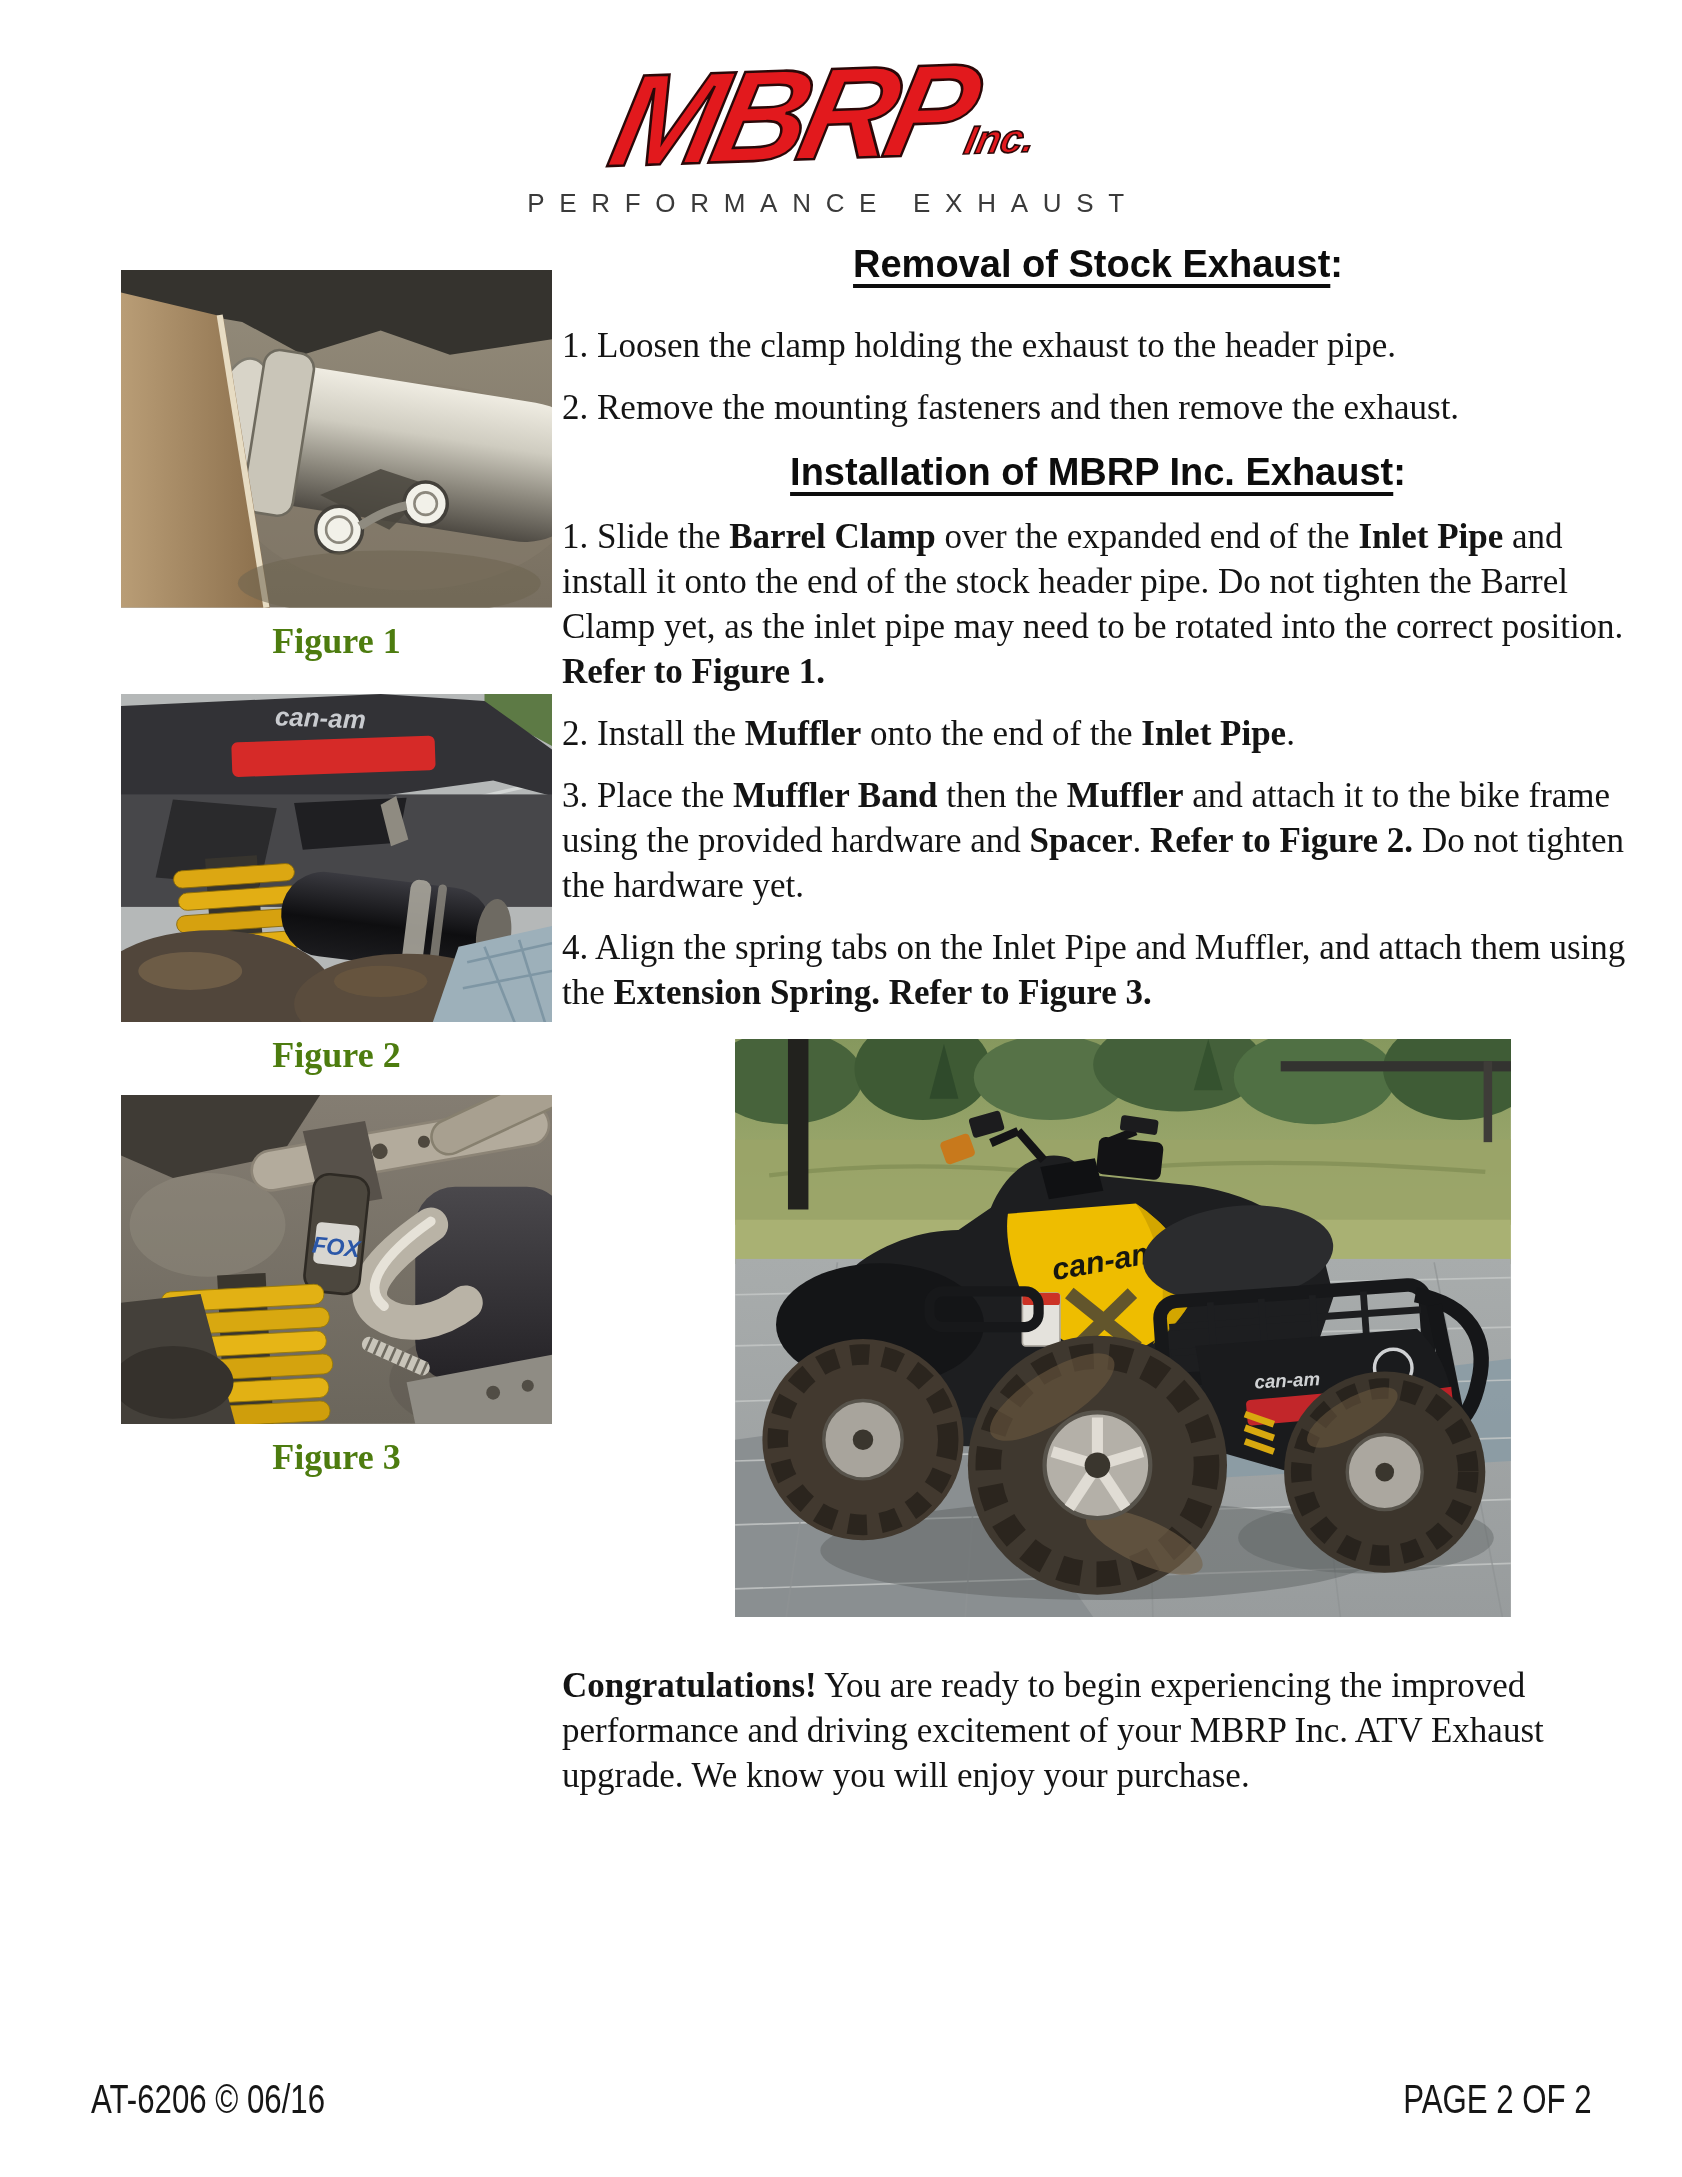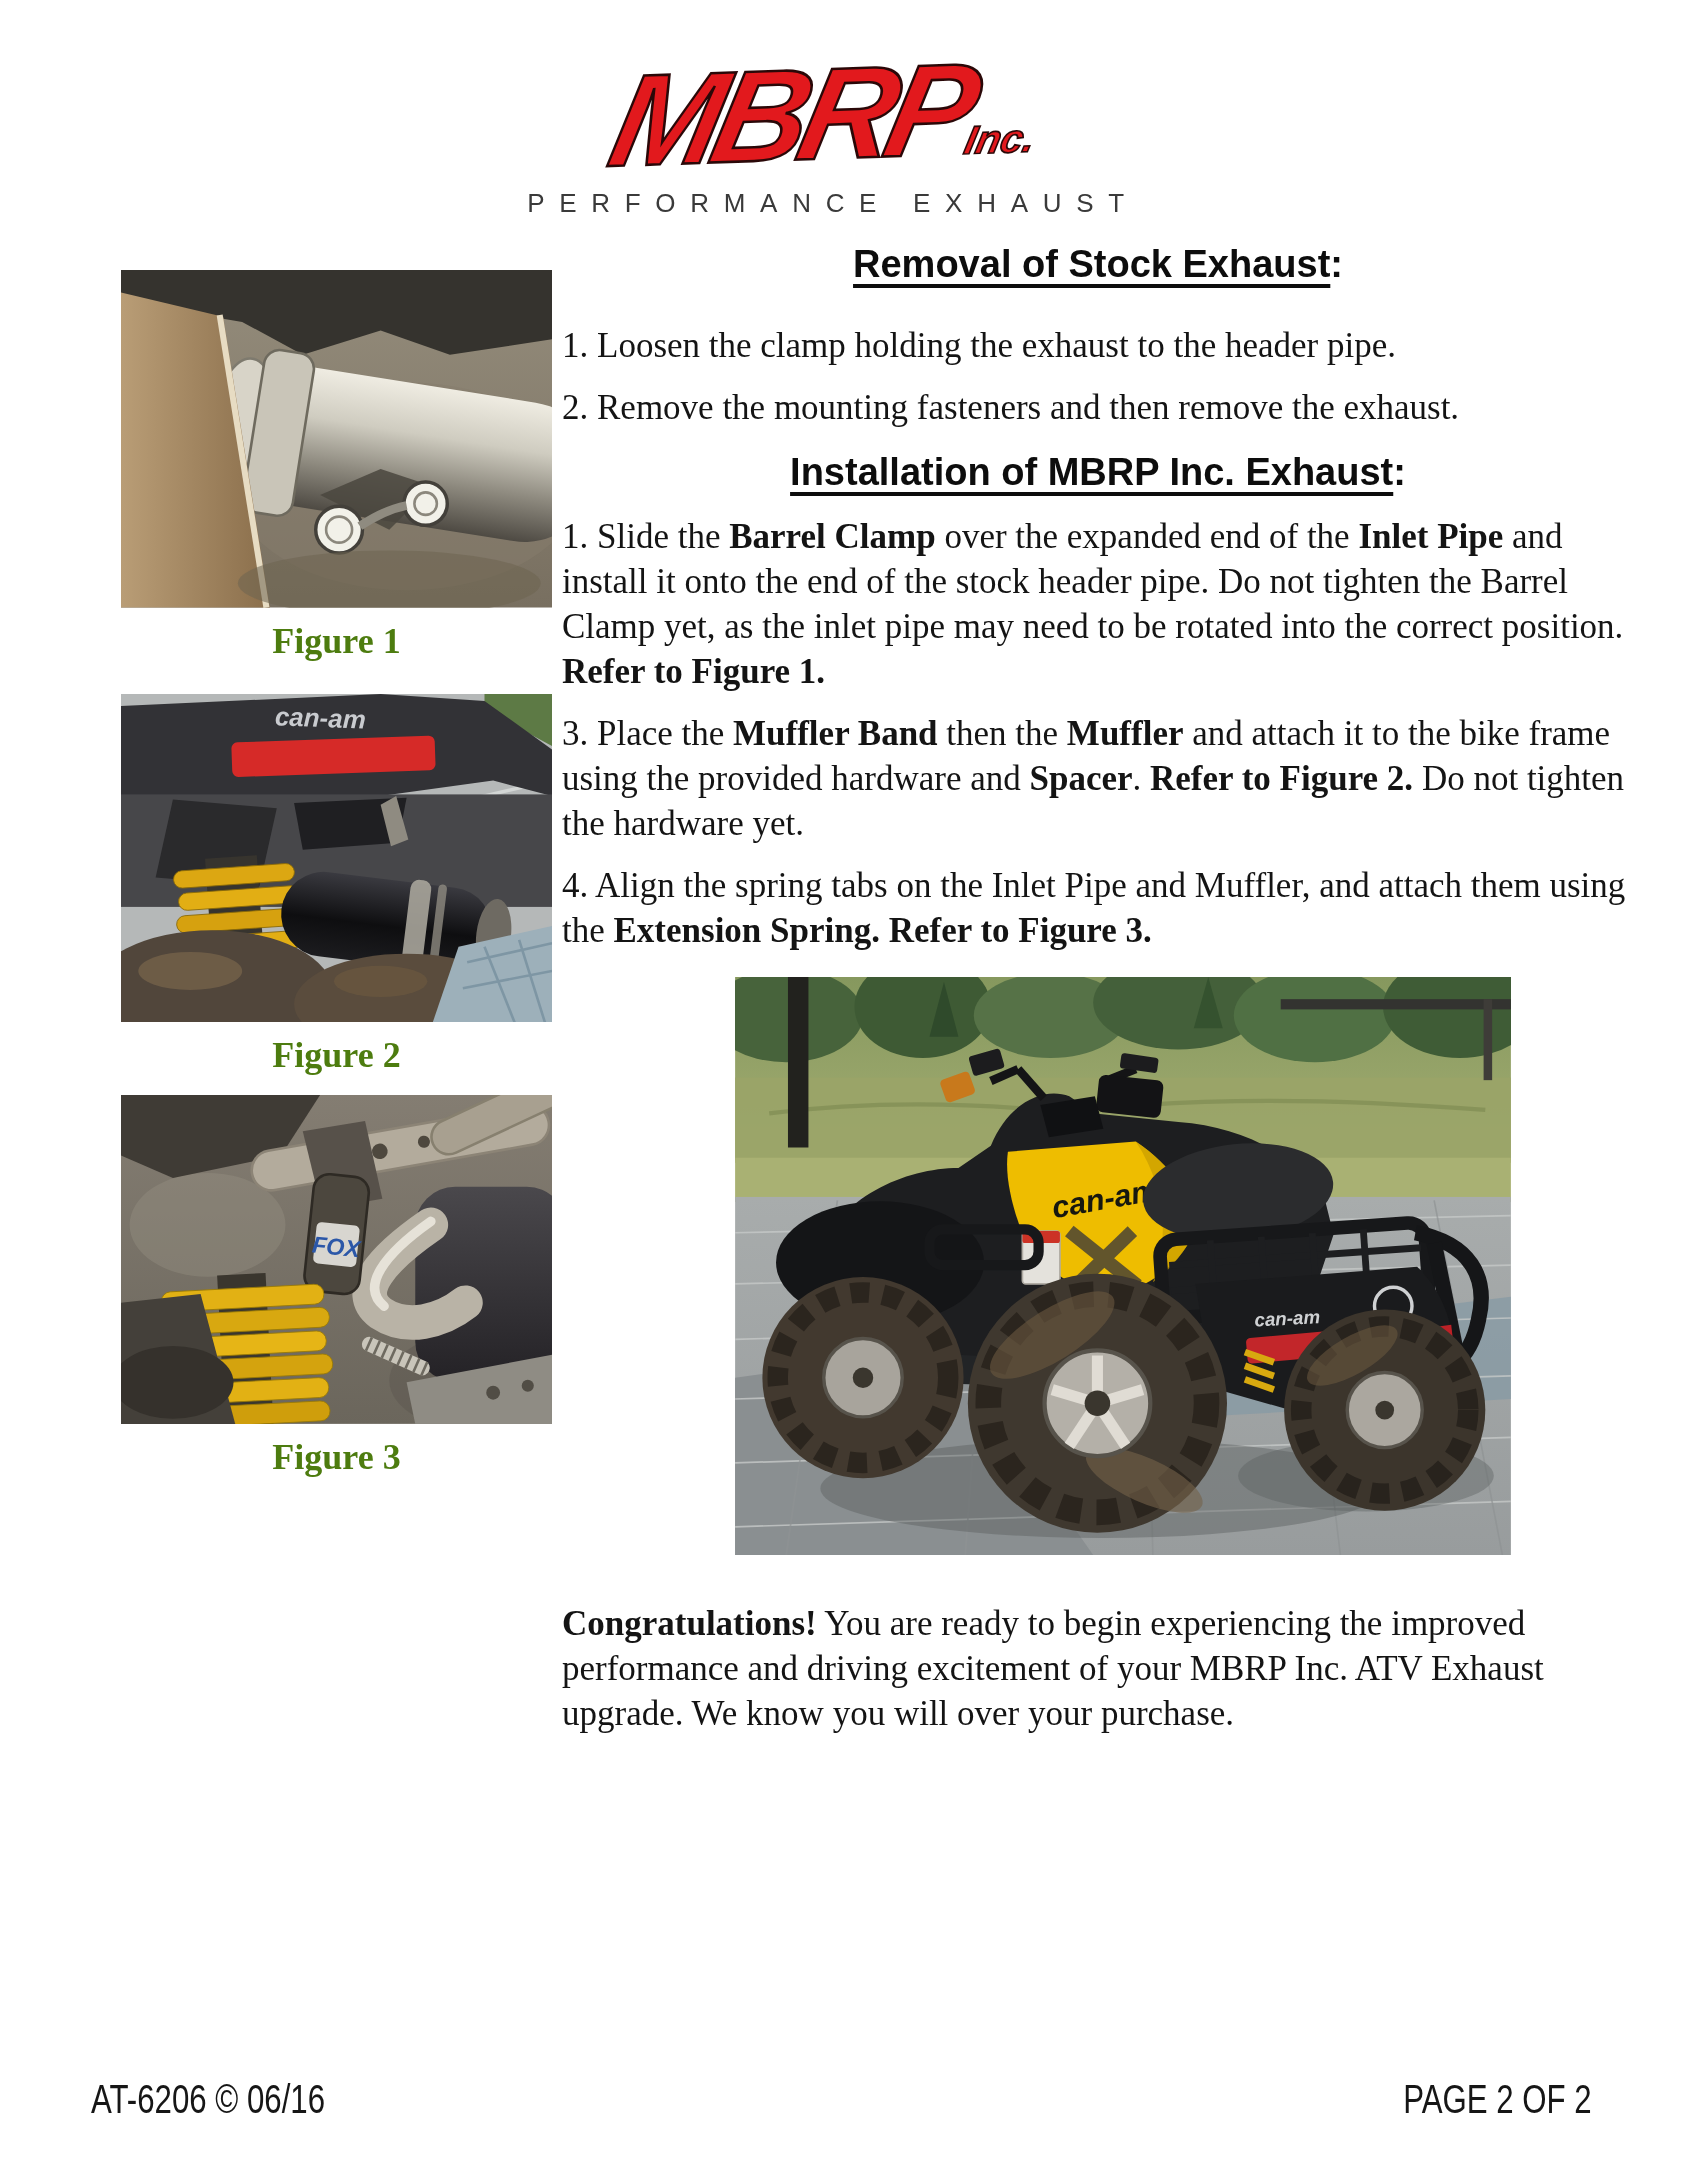--- a/index.html
+++ b/index.html
@@ -195,20 +195,21 @@
   <div class="maincol">
 
     <h2 class="sec"><span class="ul">Removal of Stock Exhaust</span><span>:</span></h2>
 
     <p class="step">1. Loosen the clamp holding the exhaust to the header pipe.</p>
     <p class="step">2. Remove the mounting fasteners and then remove the exhaust.</p>
 
     <h2 class="sec second"><span class="ul">Installation of MBRP Inc. Exhaust</span><span>:</span></h2>
 
     <p class="step"><span>1. Slide the </span><span class="b">Barrel Clamp</span><span> over the expanded end of the </span><span class="b">Inlet Pipe</span><span> and install it onto the end of the stock header pipe. Do not tighten the Barrel Clamp yet, as the inlet pipe may need to be rotated into the correct position.</span><br><span class="b">Refer to Figure 1.</span></p>
+    <p class="step"><span>2. Install the </span><span class="b">Muffler</span><span> onto the end of the </span><span class="b">Inlet Pipe</span><span>.</span></p>
     <p class="step"><span>3. Place the </span><span class="b">Muffler Band</span><span> then the </span><span class="b">Muffler</span><span> and attach it to the bike frame using the provided hardware and </span><span class="b">Spacer</span><span>. </span><span class="b">Refer to Figure 2.</span><span> Do not tighten the hardware yet.</span></p>
     <p class="step"><span>4. Align the spring tabs on the Inlet Pipe and Muffler, and attach them using the </span><span class="b">Extension Spring. Refer to Figure 3.</span></p>
 
     <div class="atv-wrap">
       <svg width="776" height="578" viewBox="0 0 910 678">
         <defs>
           <linearGradient id="g1" x1="0" y1="0" x2="0" y2="1">
             <stop offset="0" stop-color="#86985e"></stop>
               <stop offset="1" stop-color="#a3ad72"></stop>
           </linearGradient>
@@ -346,20 +347,20 @@
             <circle cx="762" cy="508" r="118" fill="#3c352c"></circle>
             <circle cx="762" cy="508" r="98" fill="none" stroke="#28231d" stroke-width="24" stroke-dasharray="22 15"></circle>
             <ellipse cx="724" cy="444" rx="60" ry="22" fill="#6b5940" opacity=".55" transform="rotate(-30 724 444)"></ellipse>
             <circle cx="762" cy="508" r="44" fill="#aba79f" stroke="#57534b" stroke-width="4"></circle>
             <circle cx="762" cy="508" r="11" fill="#3a362e"></circle>
           </g>
         </g>
       </svg>
     </div>
 
-    <p class="congrats"><span class="b">Congratulations!</span><span> You are ready to begin experiencing the improved performance and driving excitement of your MBRP Inc. ATV Exhaust upgrade. We know you will over your purchase.</span></p>
+    <p class="congrats"><span class="b">Congratulations!</span><span> You are ready to begin experiencing the improved performance and driving excitement of your MBRP Inc. ATV Exhaust upgrade. We know you will enjoy your purchase.</span></p>
   </div>
 
   <div class="footer-left">AT-6206 © 06/16</div>
   <div class="footer-right">PAGE 2 OF 2</div>
 
 </div>
 
 
 </body></html>

